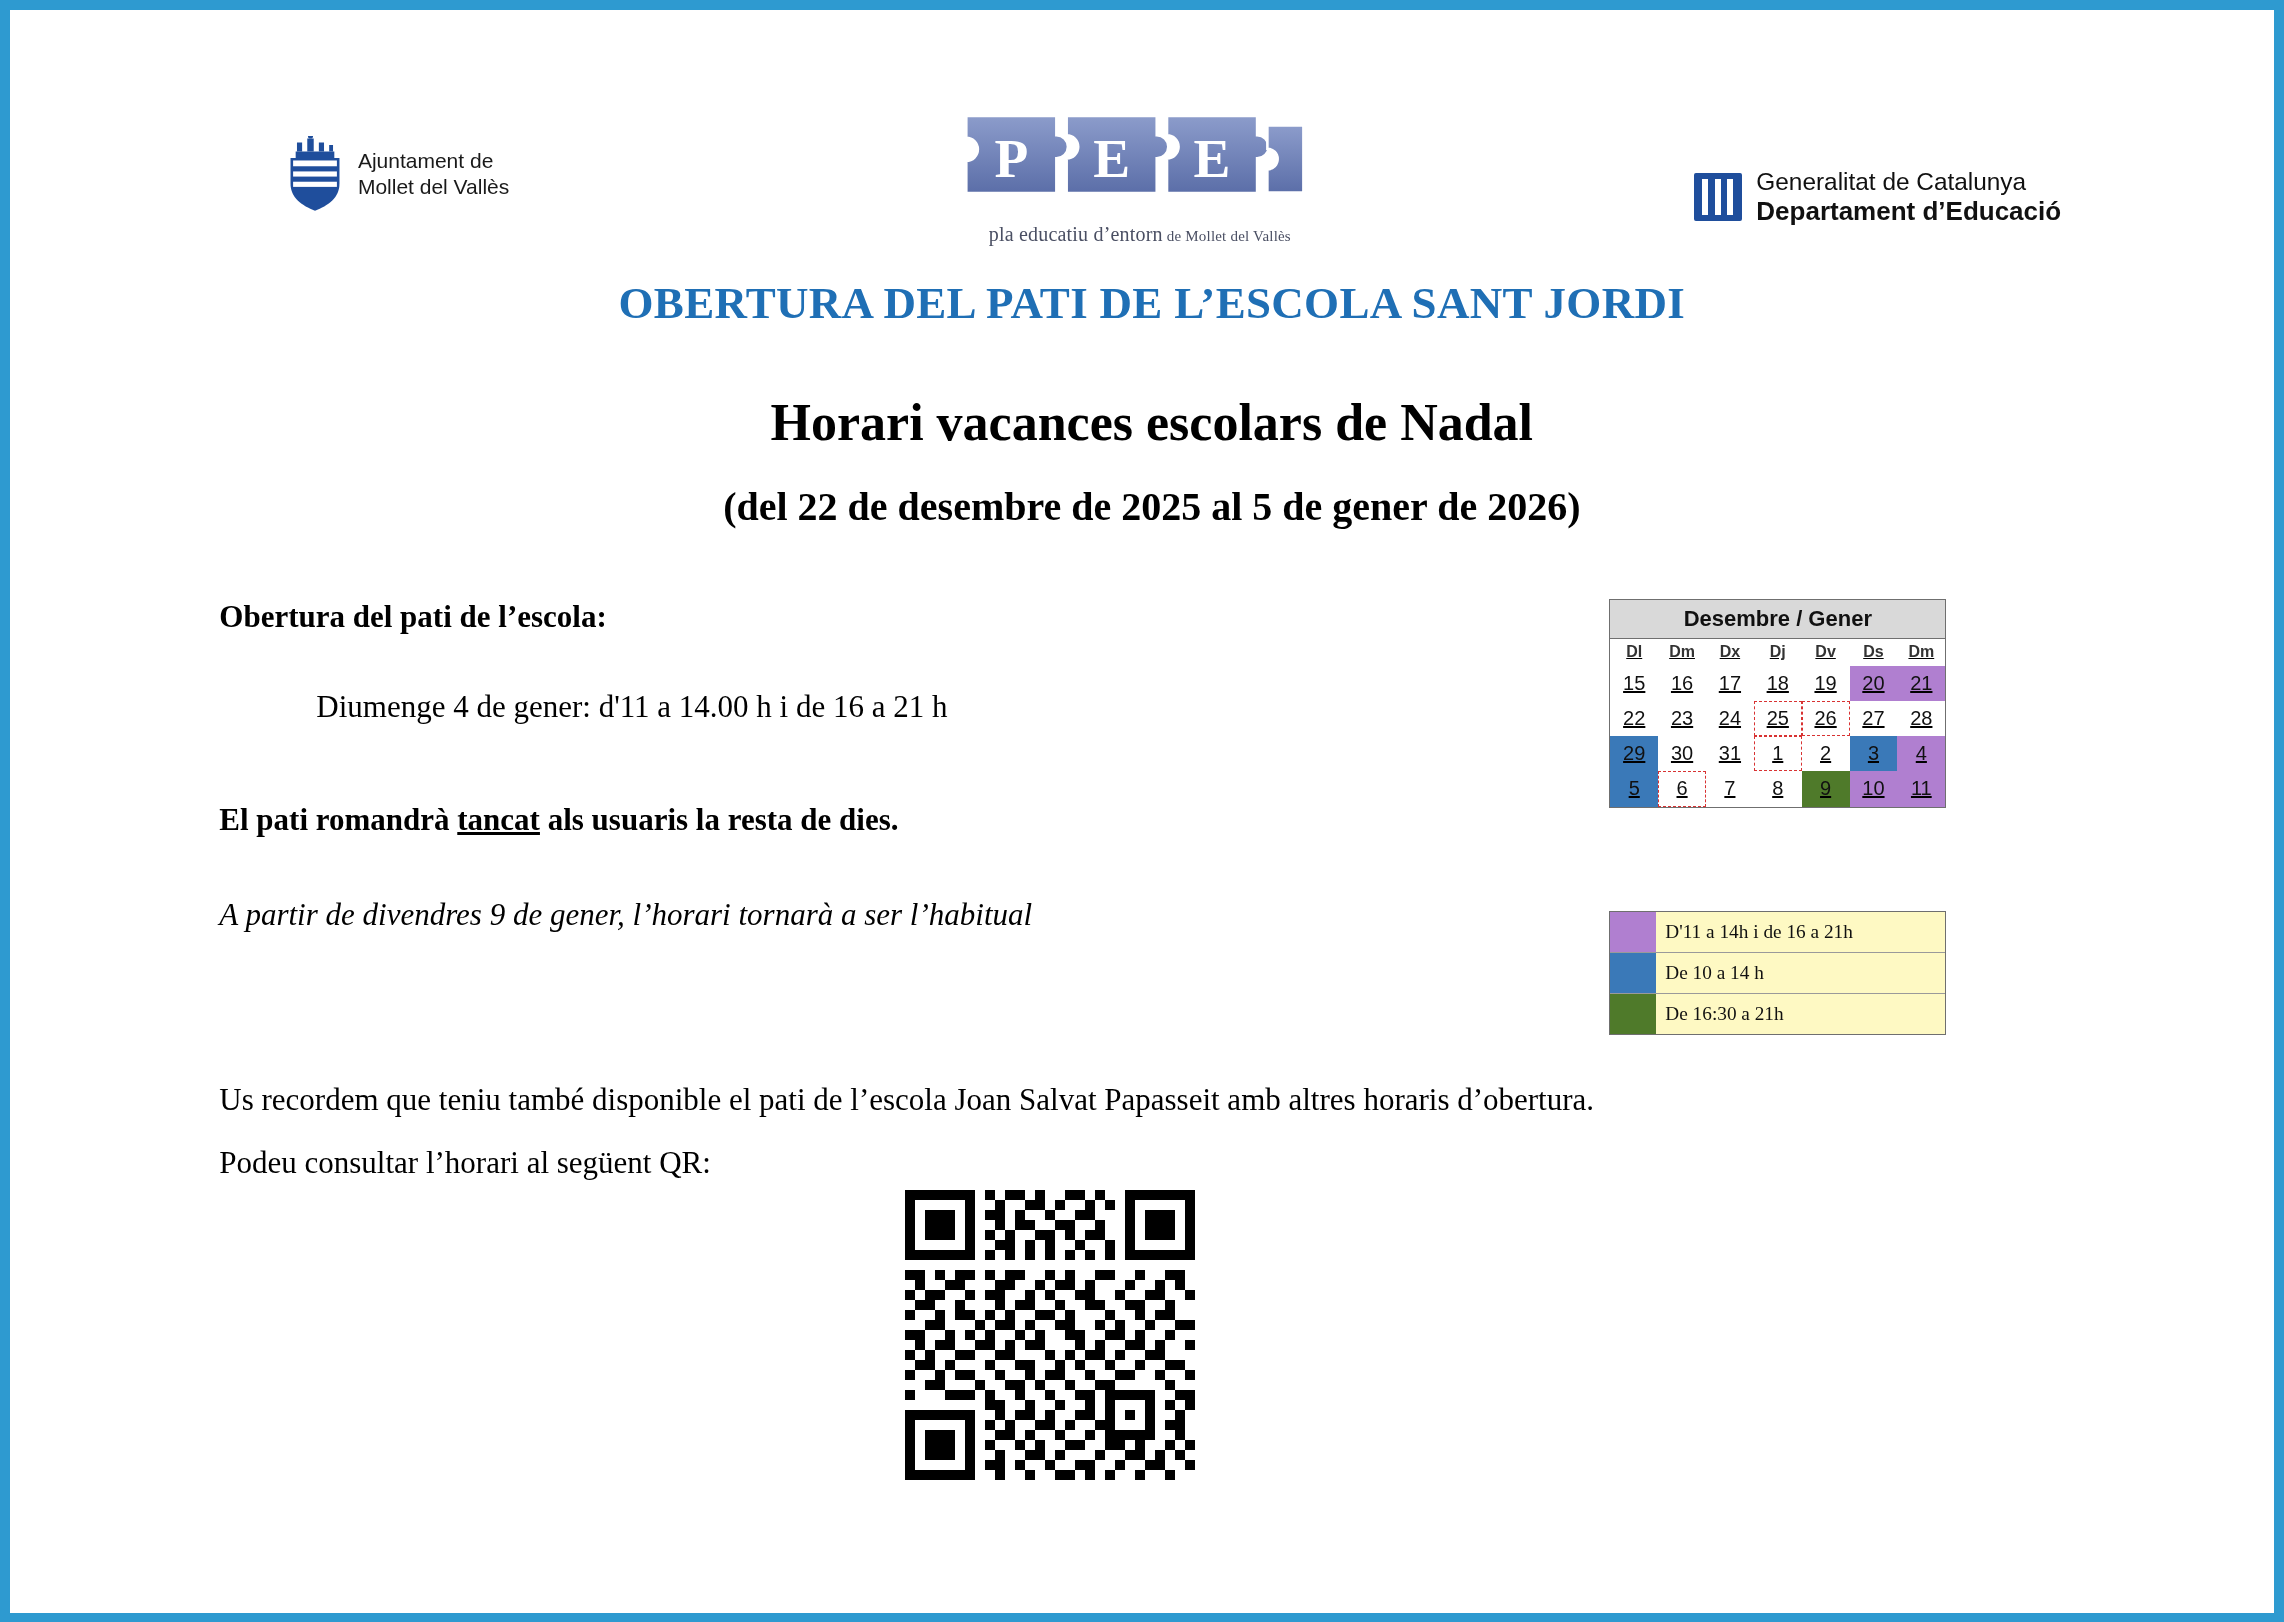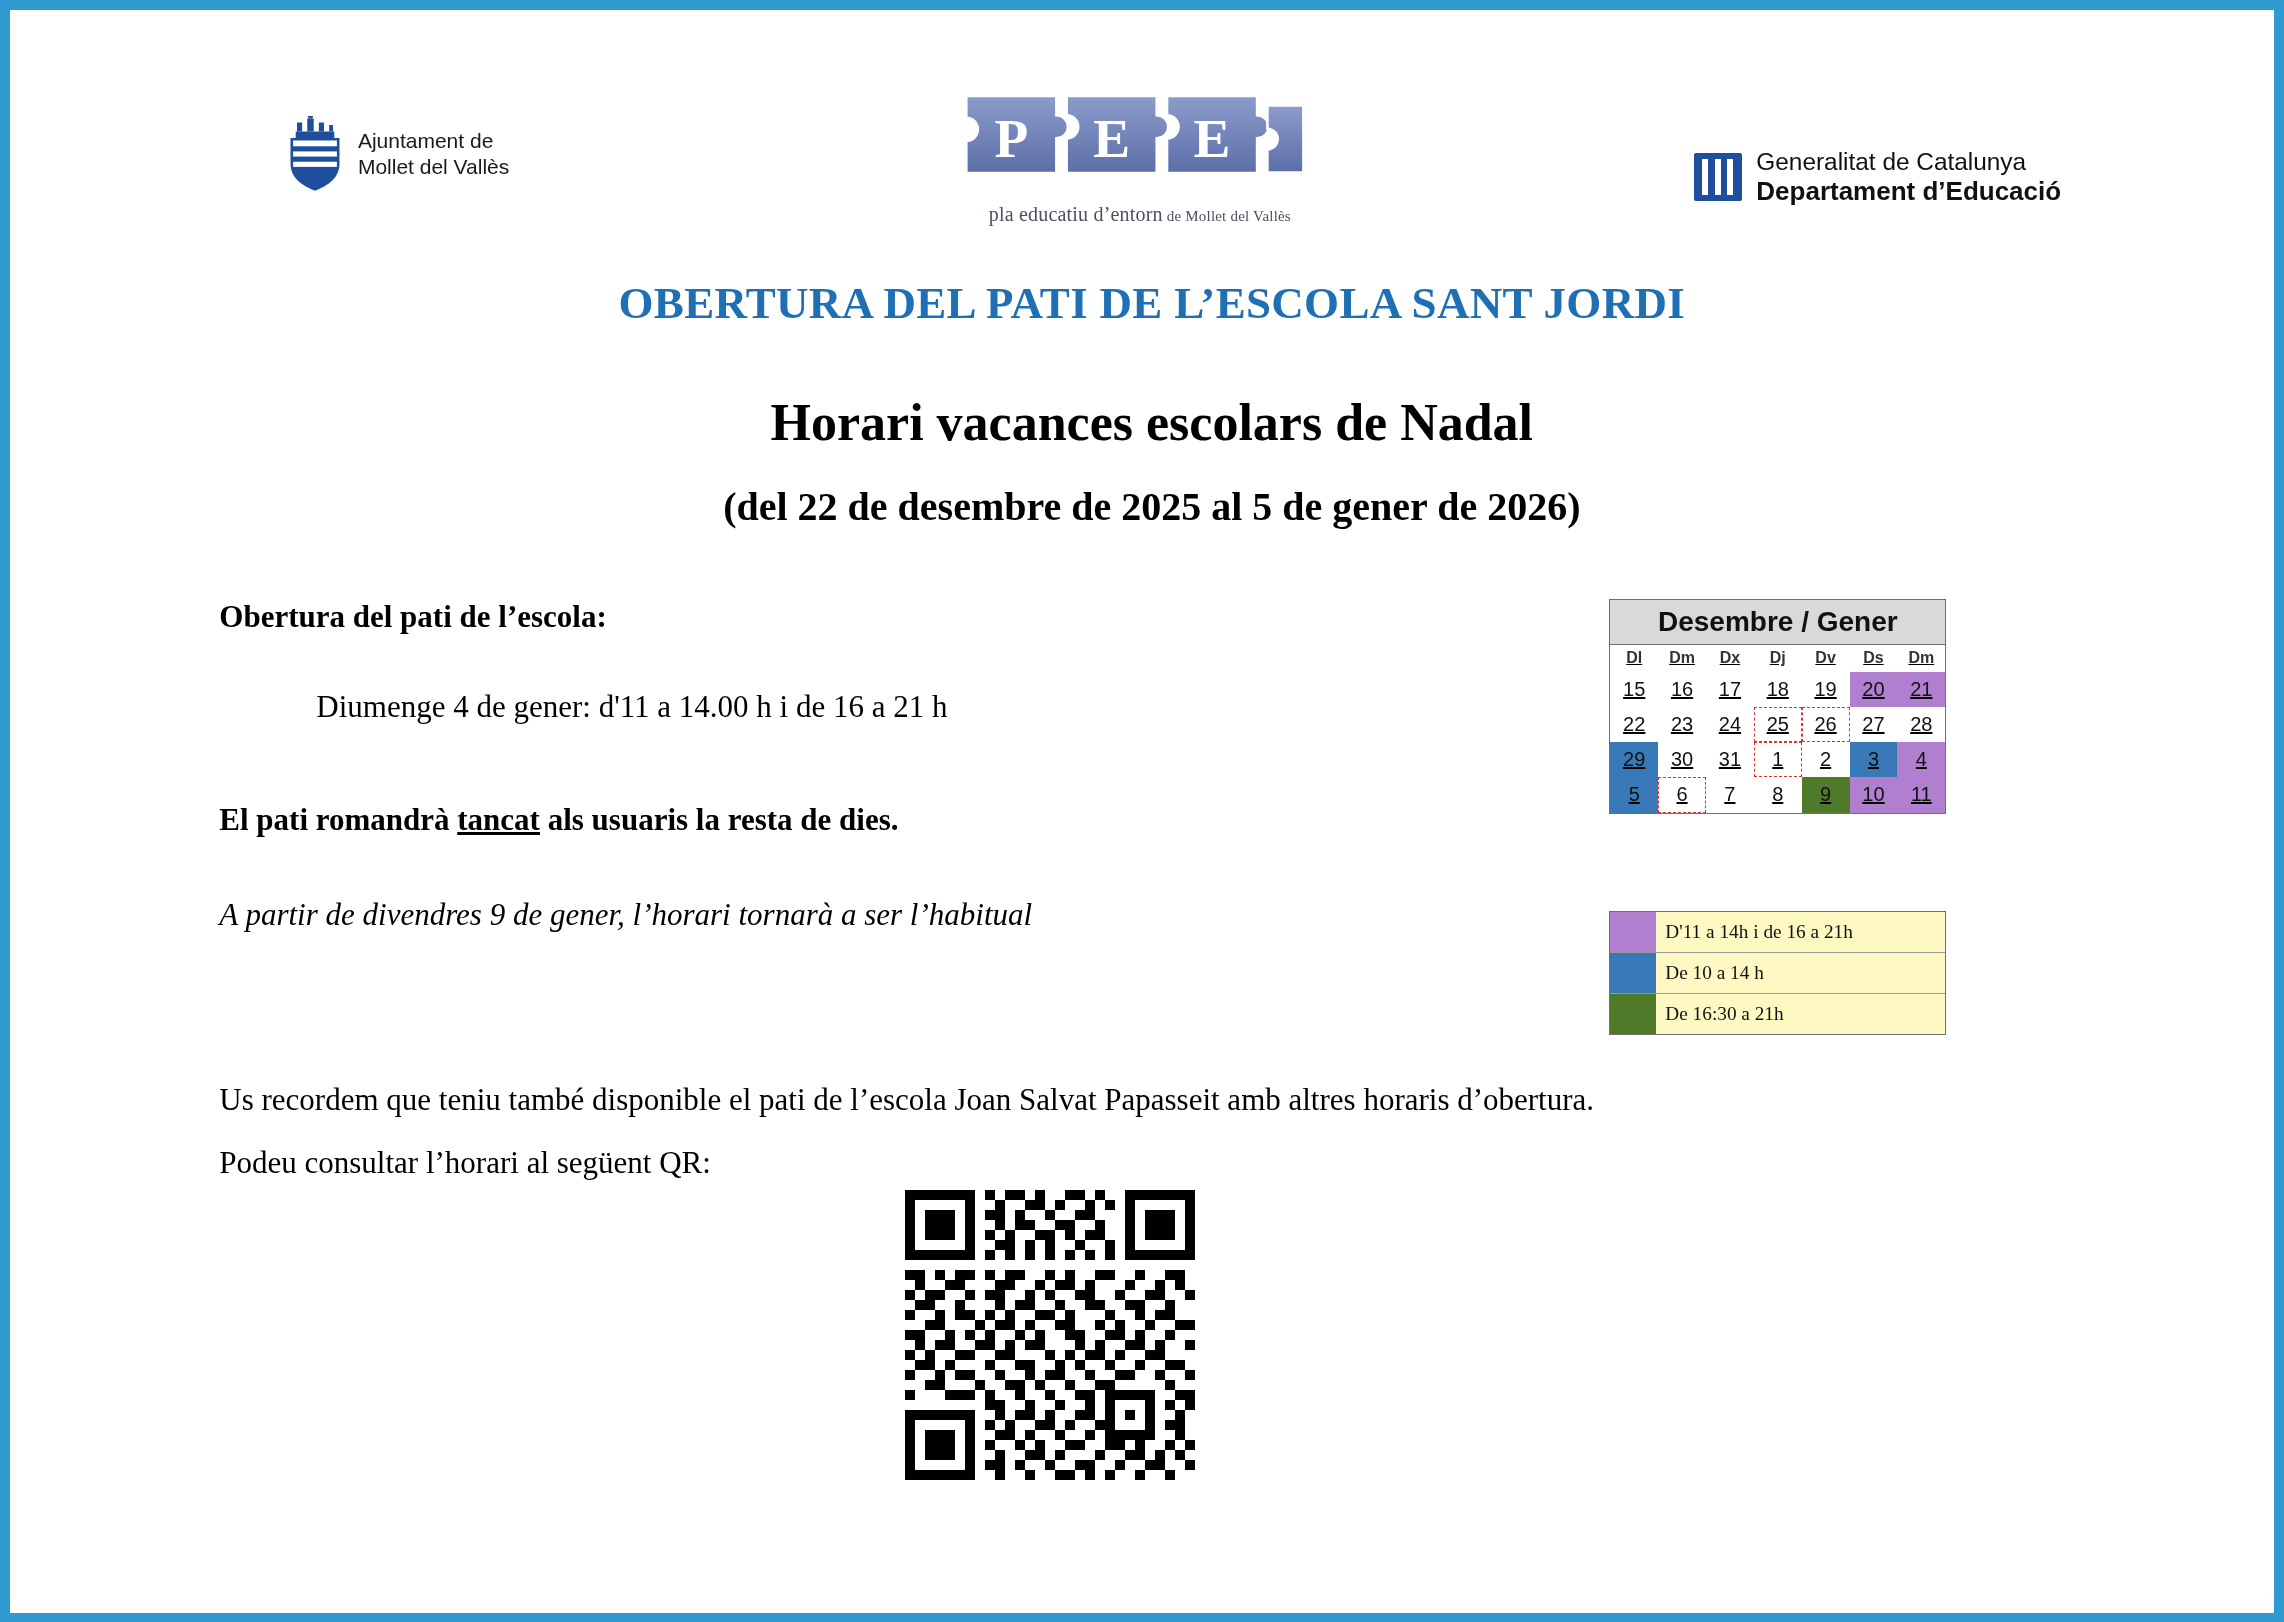--- a/index.html
+++ b/index.html
@@ -27,21 +27,21 @@
   .inner {
     position: absolute;
     left: 10.3px; top: 10.3px;
     width: 2263px;
     height: 1602px;
   }
 
   
   .logos {
     position: absolute;
-    left: 0; top: 24px;
+    left: 0; top: 44px;
     width: 2263px;
     height: 193px;
   }
   .logo-ajuntament {
     position: absolute;
     left: 264px; top: 68px;
     width: 270px;
     height: 84px;
     display: flex;
     align-items: center;
@@ -162,21 +162,21 @@
     left: 1589px; top: 579px;
     width: 335px;
     border: 1.3px solid #6f6f6f;
     background: #ffffff;
     font-family: "Liberation Sans", sans-serif;
   }
   .cal-title {
     background: #d9d9d9;
     border-bottom: 1.3px solid #6f6f6f;
     text-align: center;
-    font-size: 28px;
+    font-size: 22px;
     font-weight: bold;
     padding: 5.8px 0 6.4px;
     color: #111;
   }
   table.cal {
     border-collapse: collapse;
     width: 100%;
     table-layout: fixed;
     text-decoration: underline;
   }

